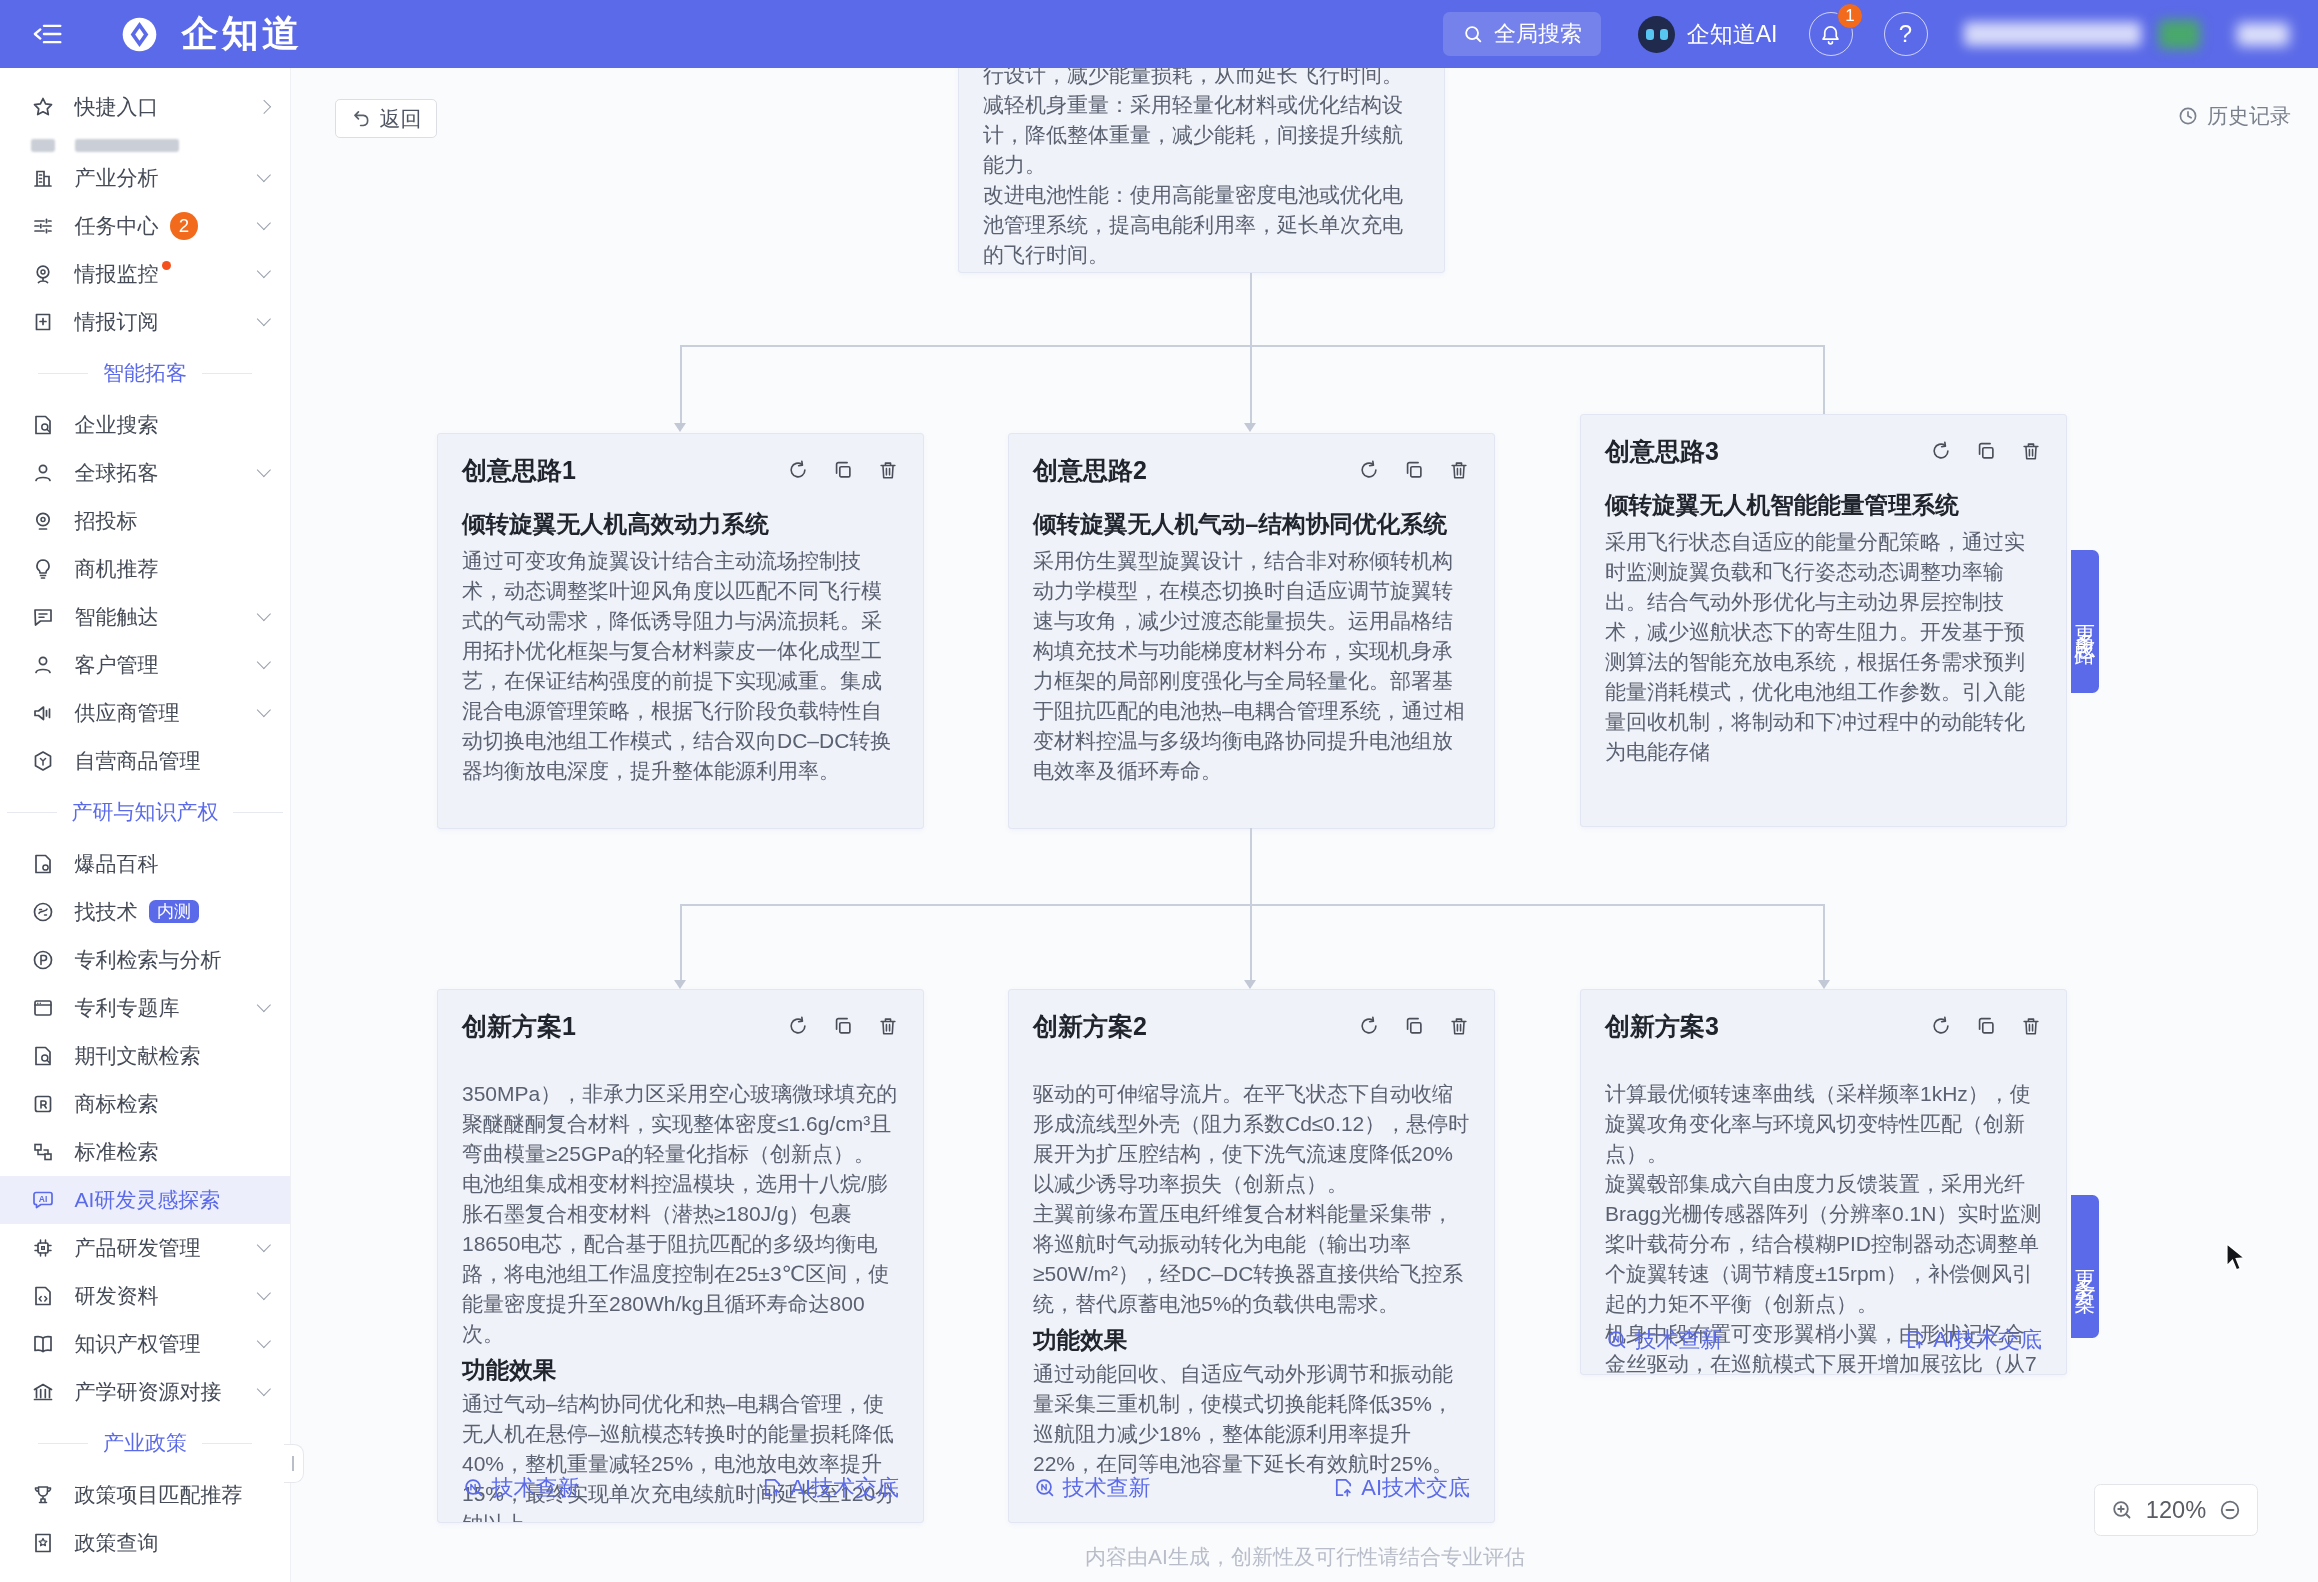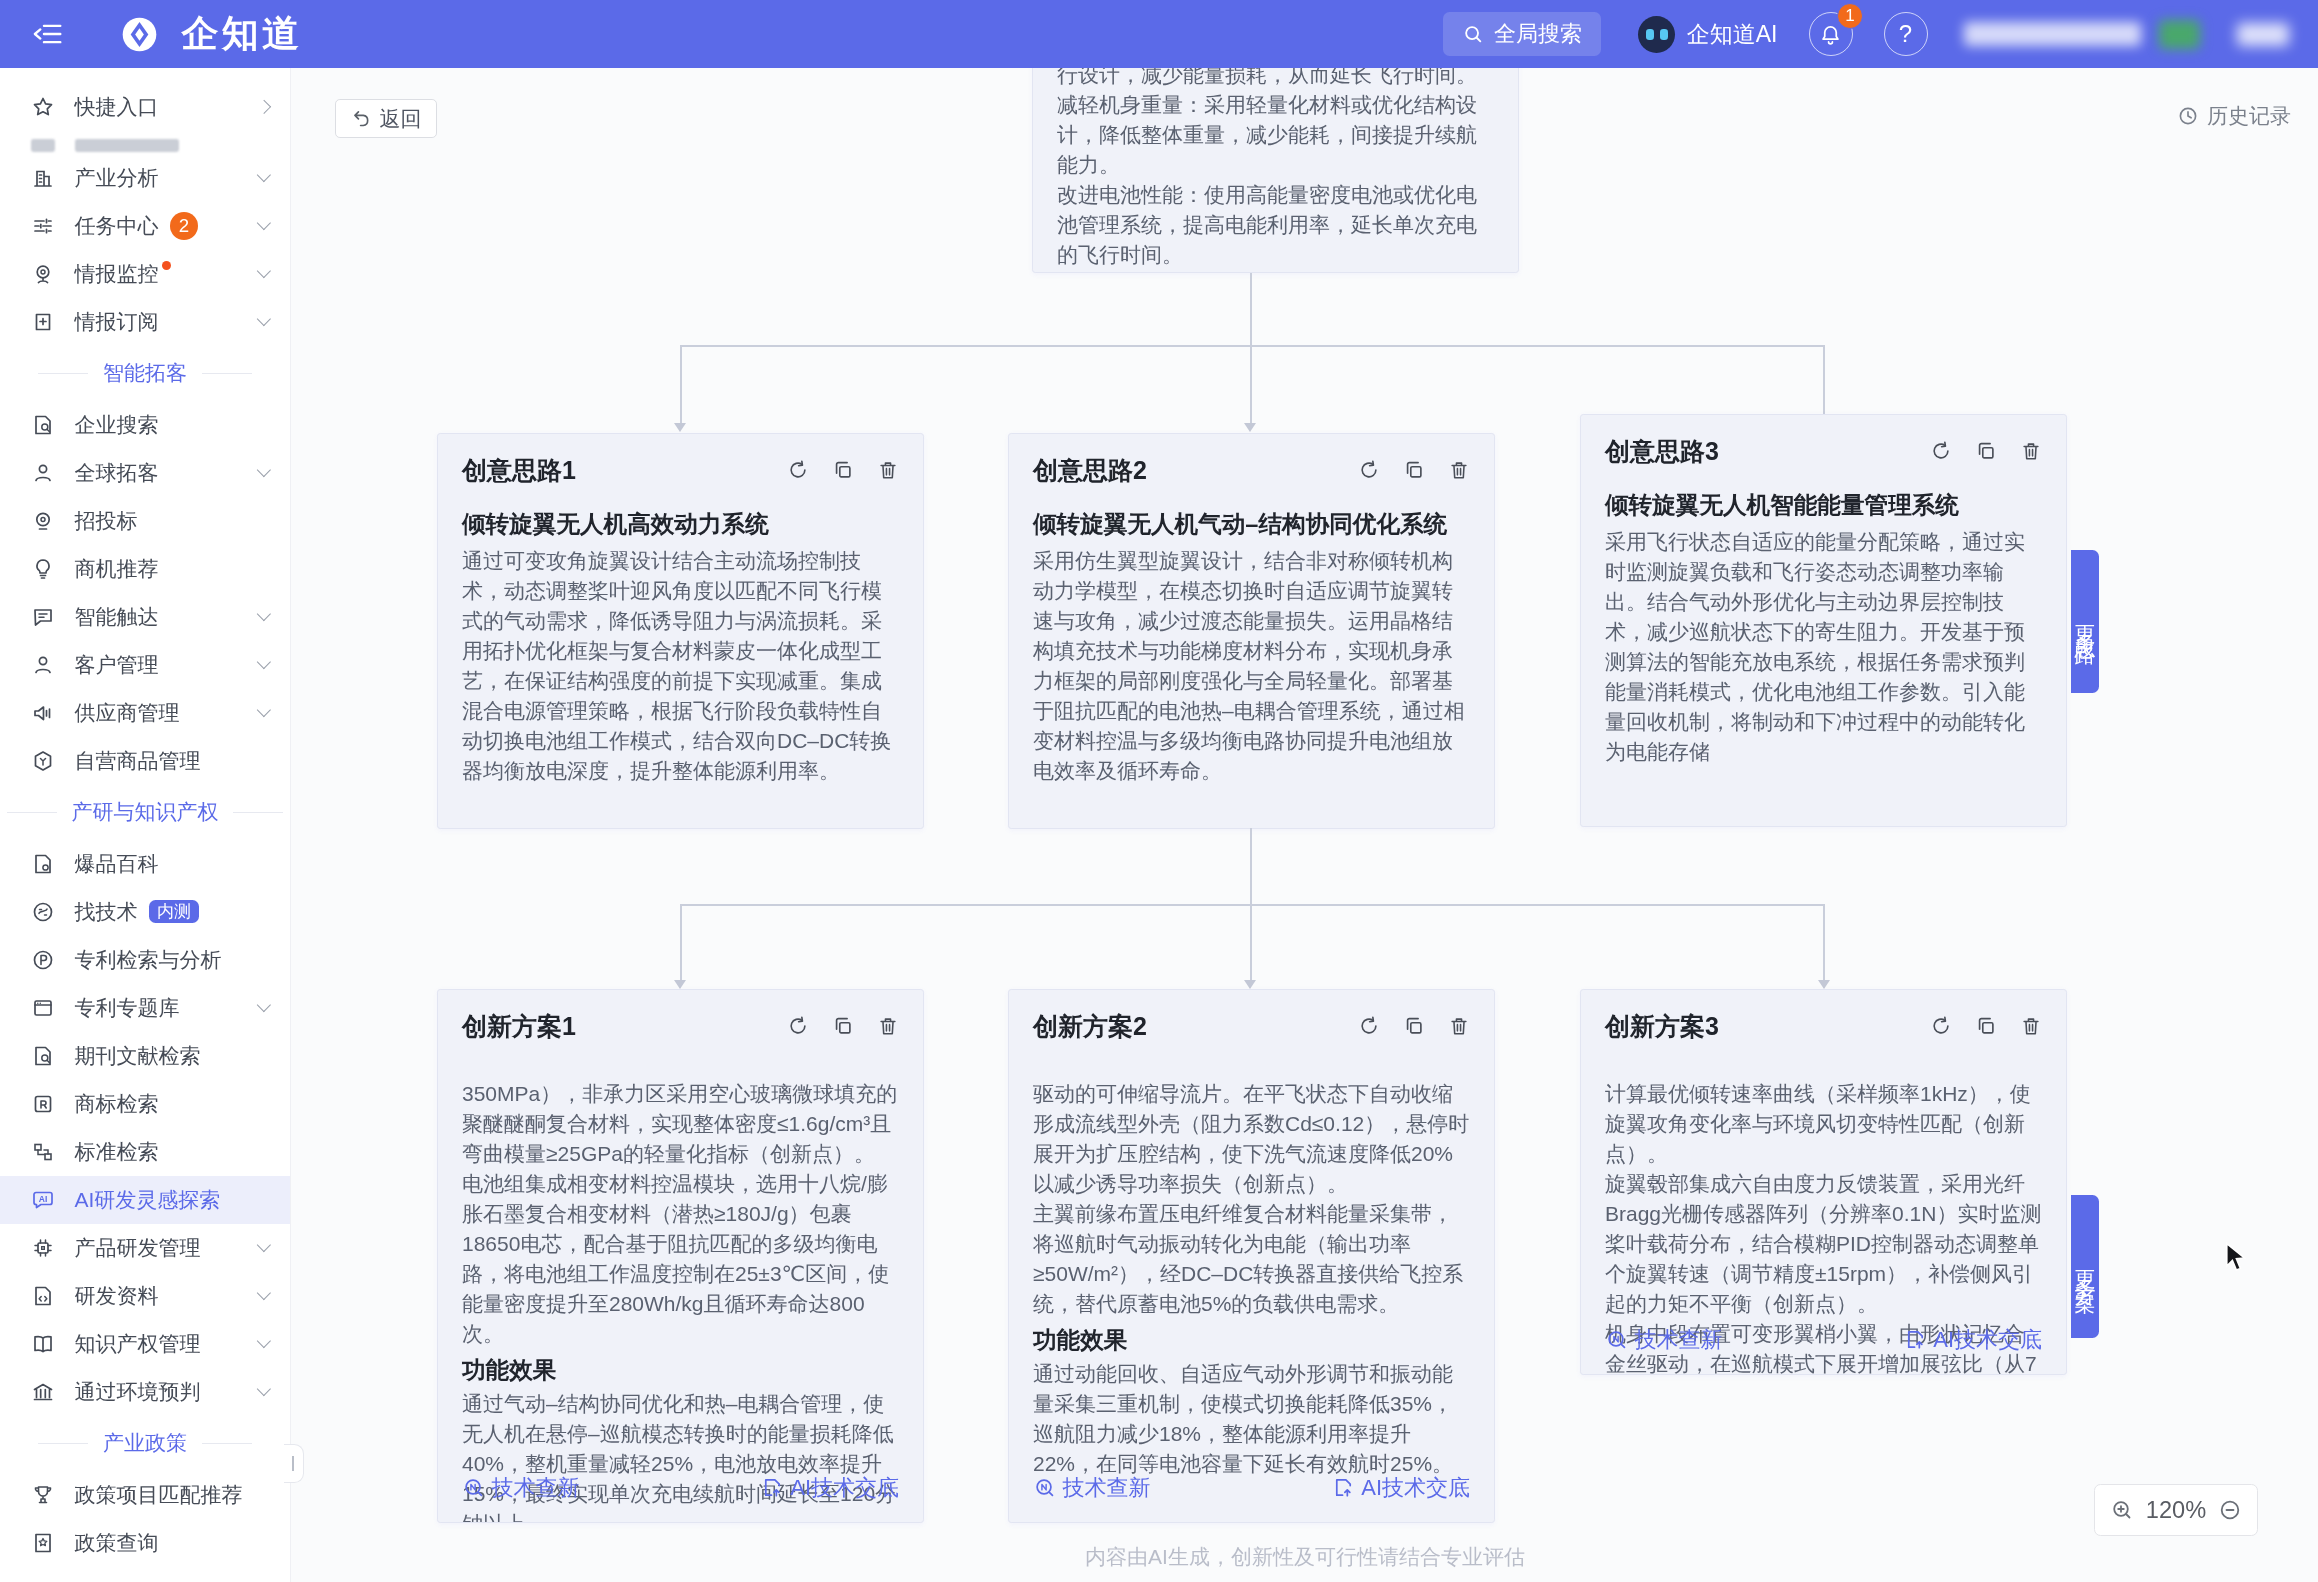--- a/index.html
+++ b/index.html
@@ -57,21 +57,21 @@
   .cicons svg{width:22px;height:22px;display:block;cursor:pointer}
   .isub{margin-top:21px;font-size:23.6px;font-weight:bold;color:#20242c;line-height:32px}
   .ibody{margin-top:6.5px;font-size:21px;line-height:30px;color:#5a6170;white-space:pre-line}
   .pbody{margin-top:36px;font-size:21px;line-height:30px;color:#5a6170;white-space:pre-line}
   .pehead{margin-top:3.2px;font-size:23.6px;font-weight:bold;color:#20242c;line-height:37px}
   .petext{font-size:21px;line-height:30px;color:#5a6170}
   .plinks{position:absolute;left:24px;right:24px;bottom:19.5px;display:flex;justify-content:space-between;align-items:center}
   .plink{display:flex;align-items:center;gap:6.5px;color:#5B6AE8;font-size:22px;cursor:pointer}
   .plink svg{width:23px;height:23px}
 
-  .root-card{left:1032px;top:-29px;height:234px}
+  .root-card{left:958px;top:-29px;height:234px}
   .vline{position:absolute;width:1.6px;background:#C9CEDB}
   .hline2{position:absolute;height:1.6px;background:#C9CEDB}
   .arrow{position:absolute;width:0;height:0;border-left:6.5px solid transparent;border-right:6.5px solid transparent;border-top:9px solid #C3C8D6}
 
   .morebtn{position:absolute;left:2071px;width:28px;height:143px;background:#5B6AE8;color:#fff;border-radius:0 6.5px 6.5px 0;display:flex;align-items:center;justify-content:center;writing-mode:vertical-rl;font-size:21px;letter-spacing:6.5px;cursor:pointer}
 
   .footnote{position:absolute;left:291px;right:0;top:1475px;text-align:center;font-size:21px;color:#b9bdc9}
   .zoomctl{position:absolute;left:2094px;top:1416px;width:164px;height:52px;background:#fff;border:0.8px solid #e4e5e9;border-radius:6.5px;display:flex;align-items:center;justify-content:space-between;padding:0 14.6px;color:#6b7078}
   .zoomctl svg{width:24px;height:24px;cursor:pointer}
   .zoomval{font-size:23.6px;color:#595c63}
@@ -494,21 +494,21 @@
       </span>
     <span class="slabel">知识产权管理</span>
     <span class="chev down"></span>
   </div>
   <div class="srow">
     <span class="sicon">
         <svg viewBox="0 0 30 30" width="24" height="24">
           <use href="#i-bank"></use>
         </svg>
       </span>
-    <span class="slabel">通过环境预判</span>
+    <span class="slabel">产学研资源对接</span>
     <span class="chev down"></span>
   </div>
 
   <div class="sectionhead">
     <span class="hline"></span>
       <span>产业政策</span>
       <span class="hline"></span>
   </div>
 
   <div class="srow">

